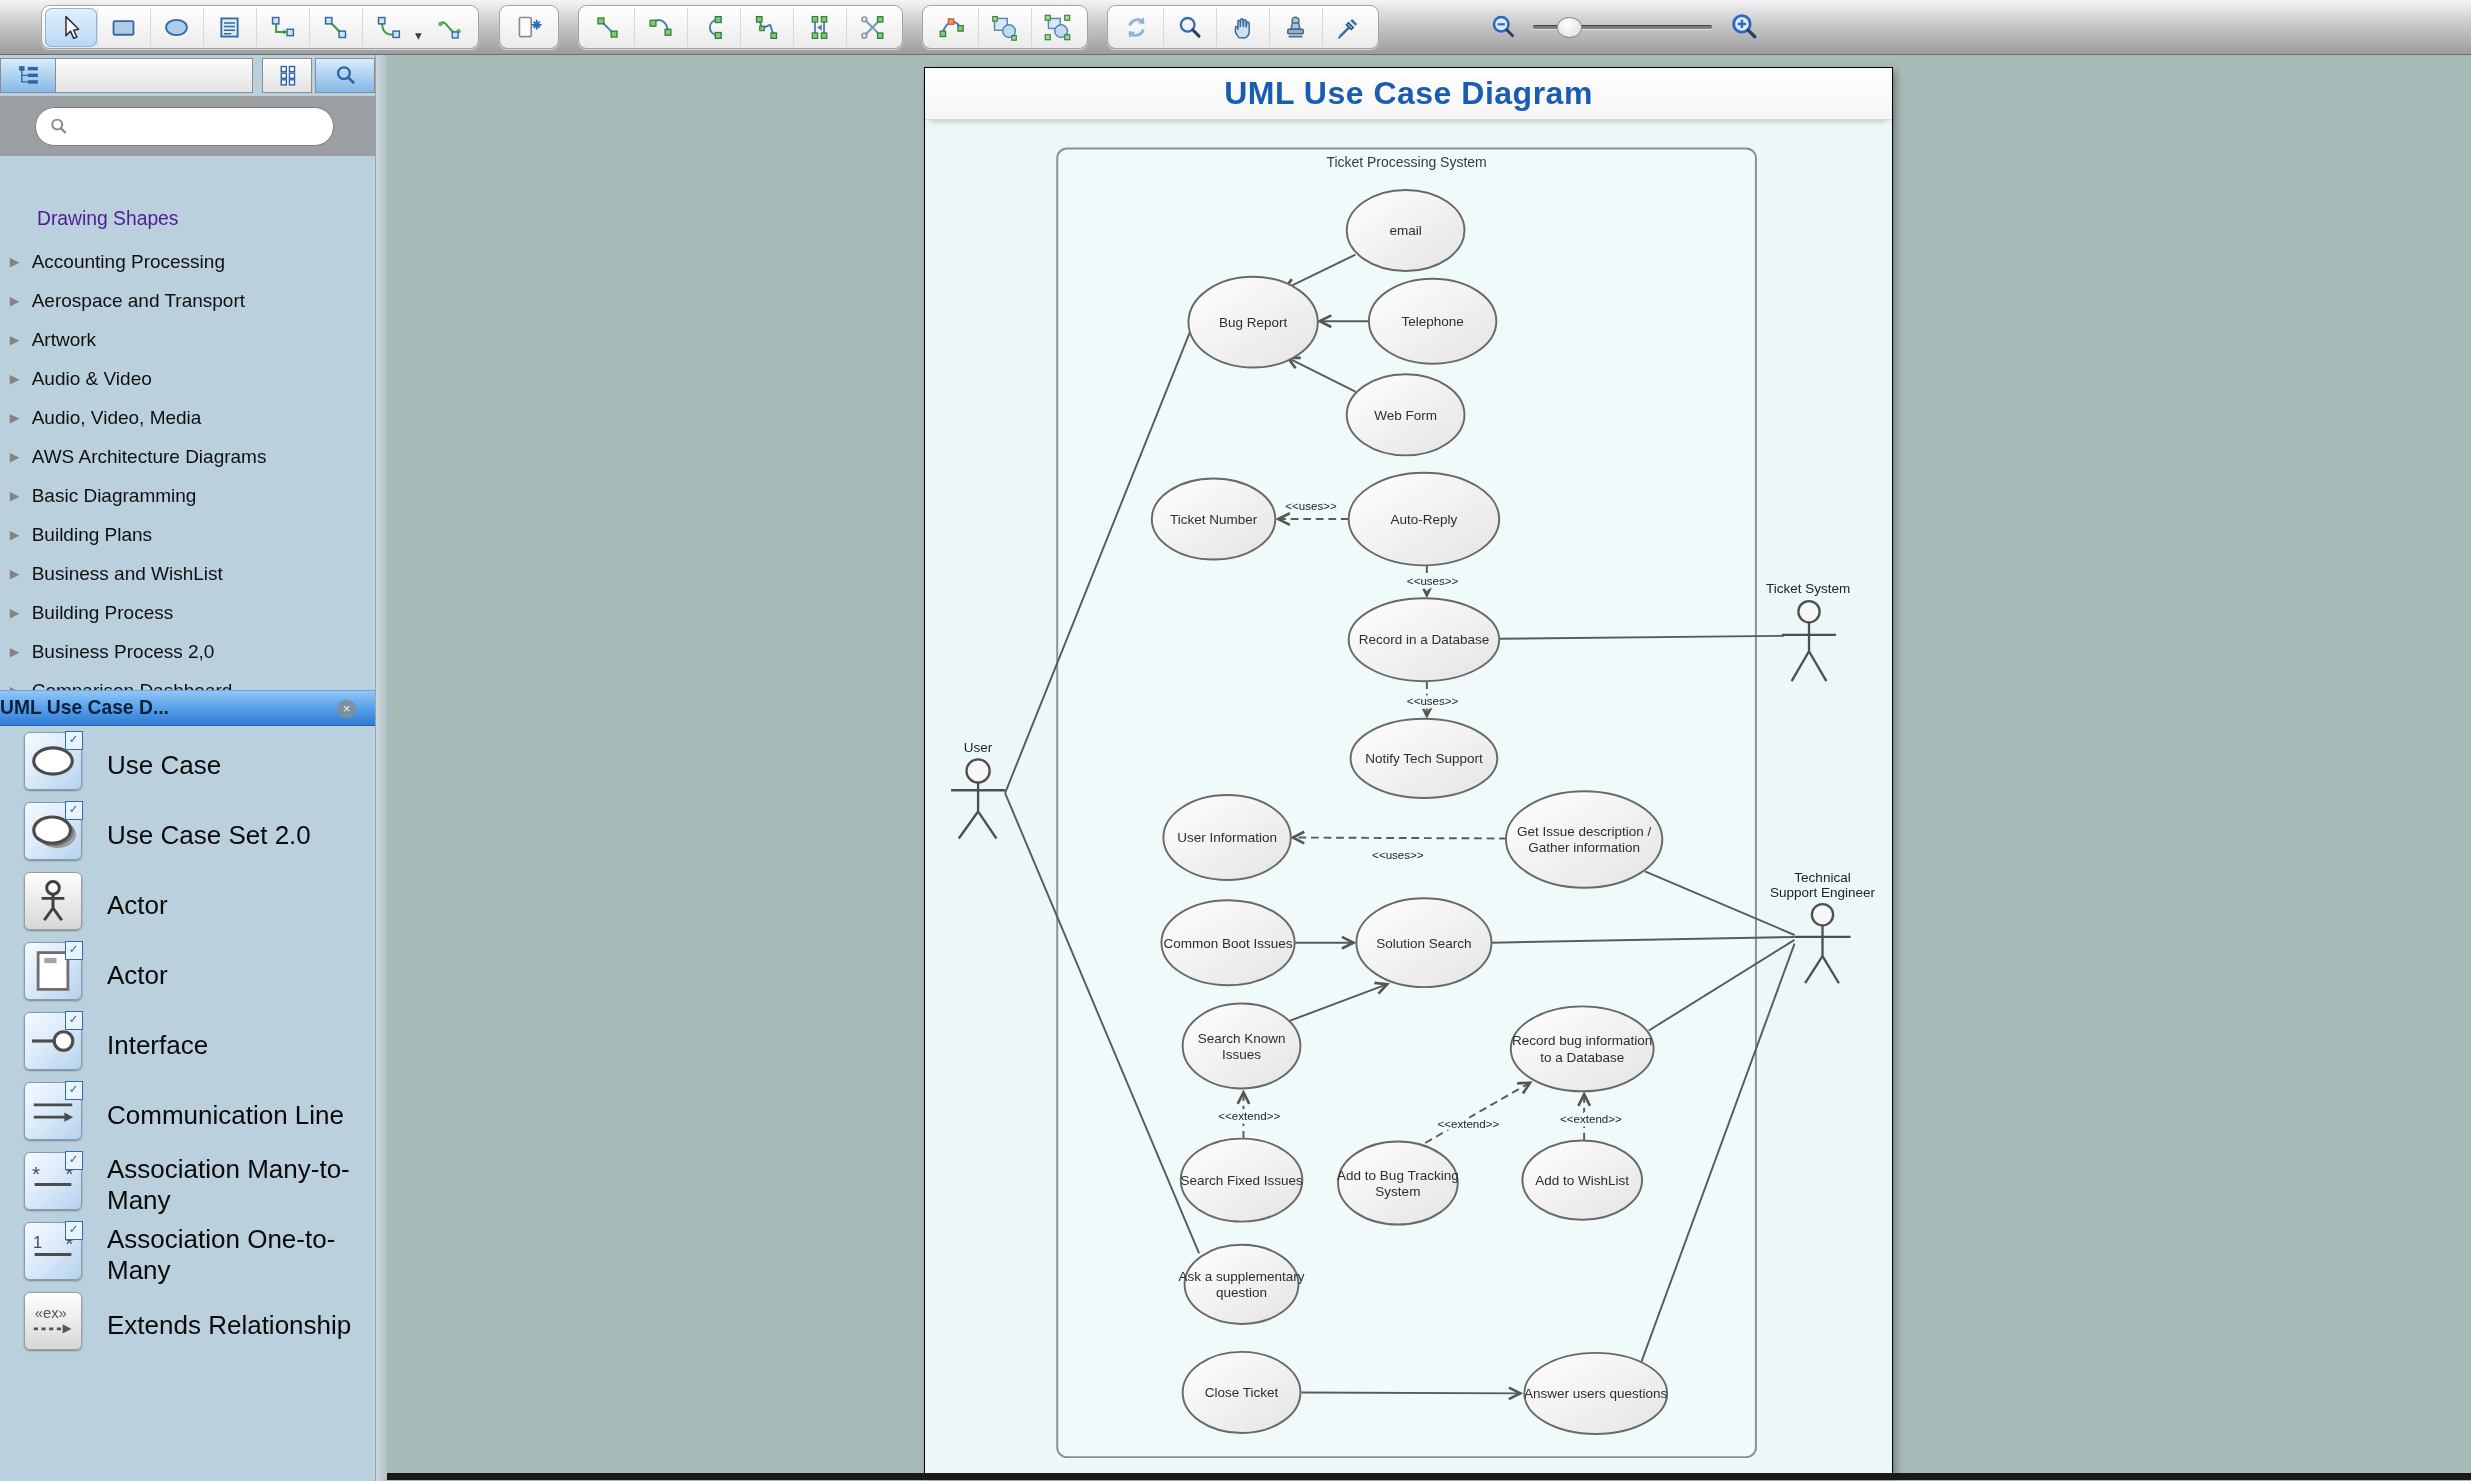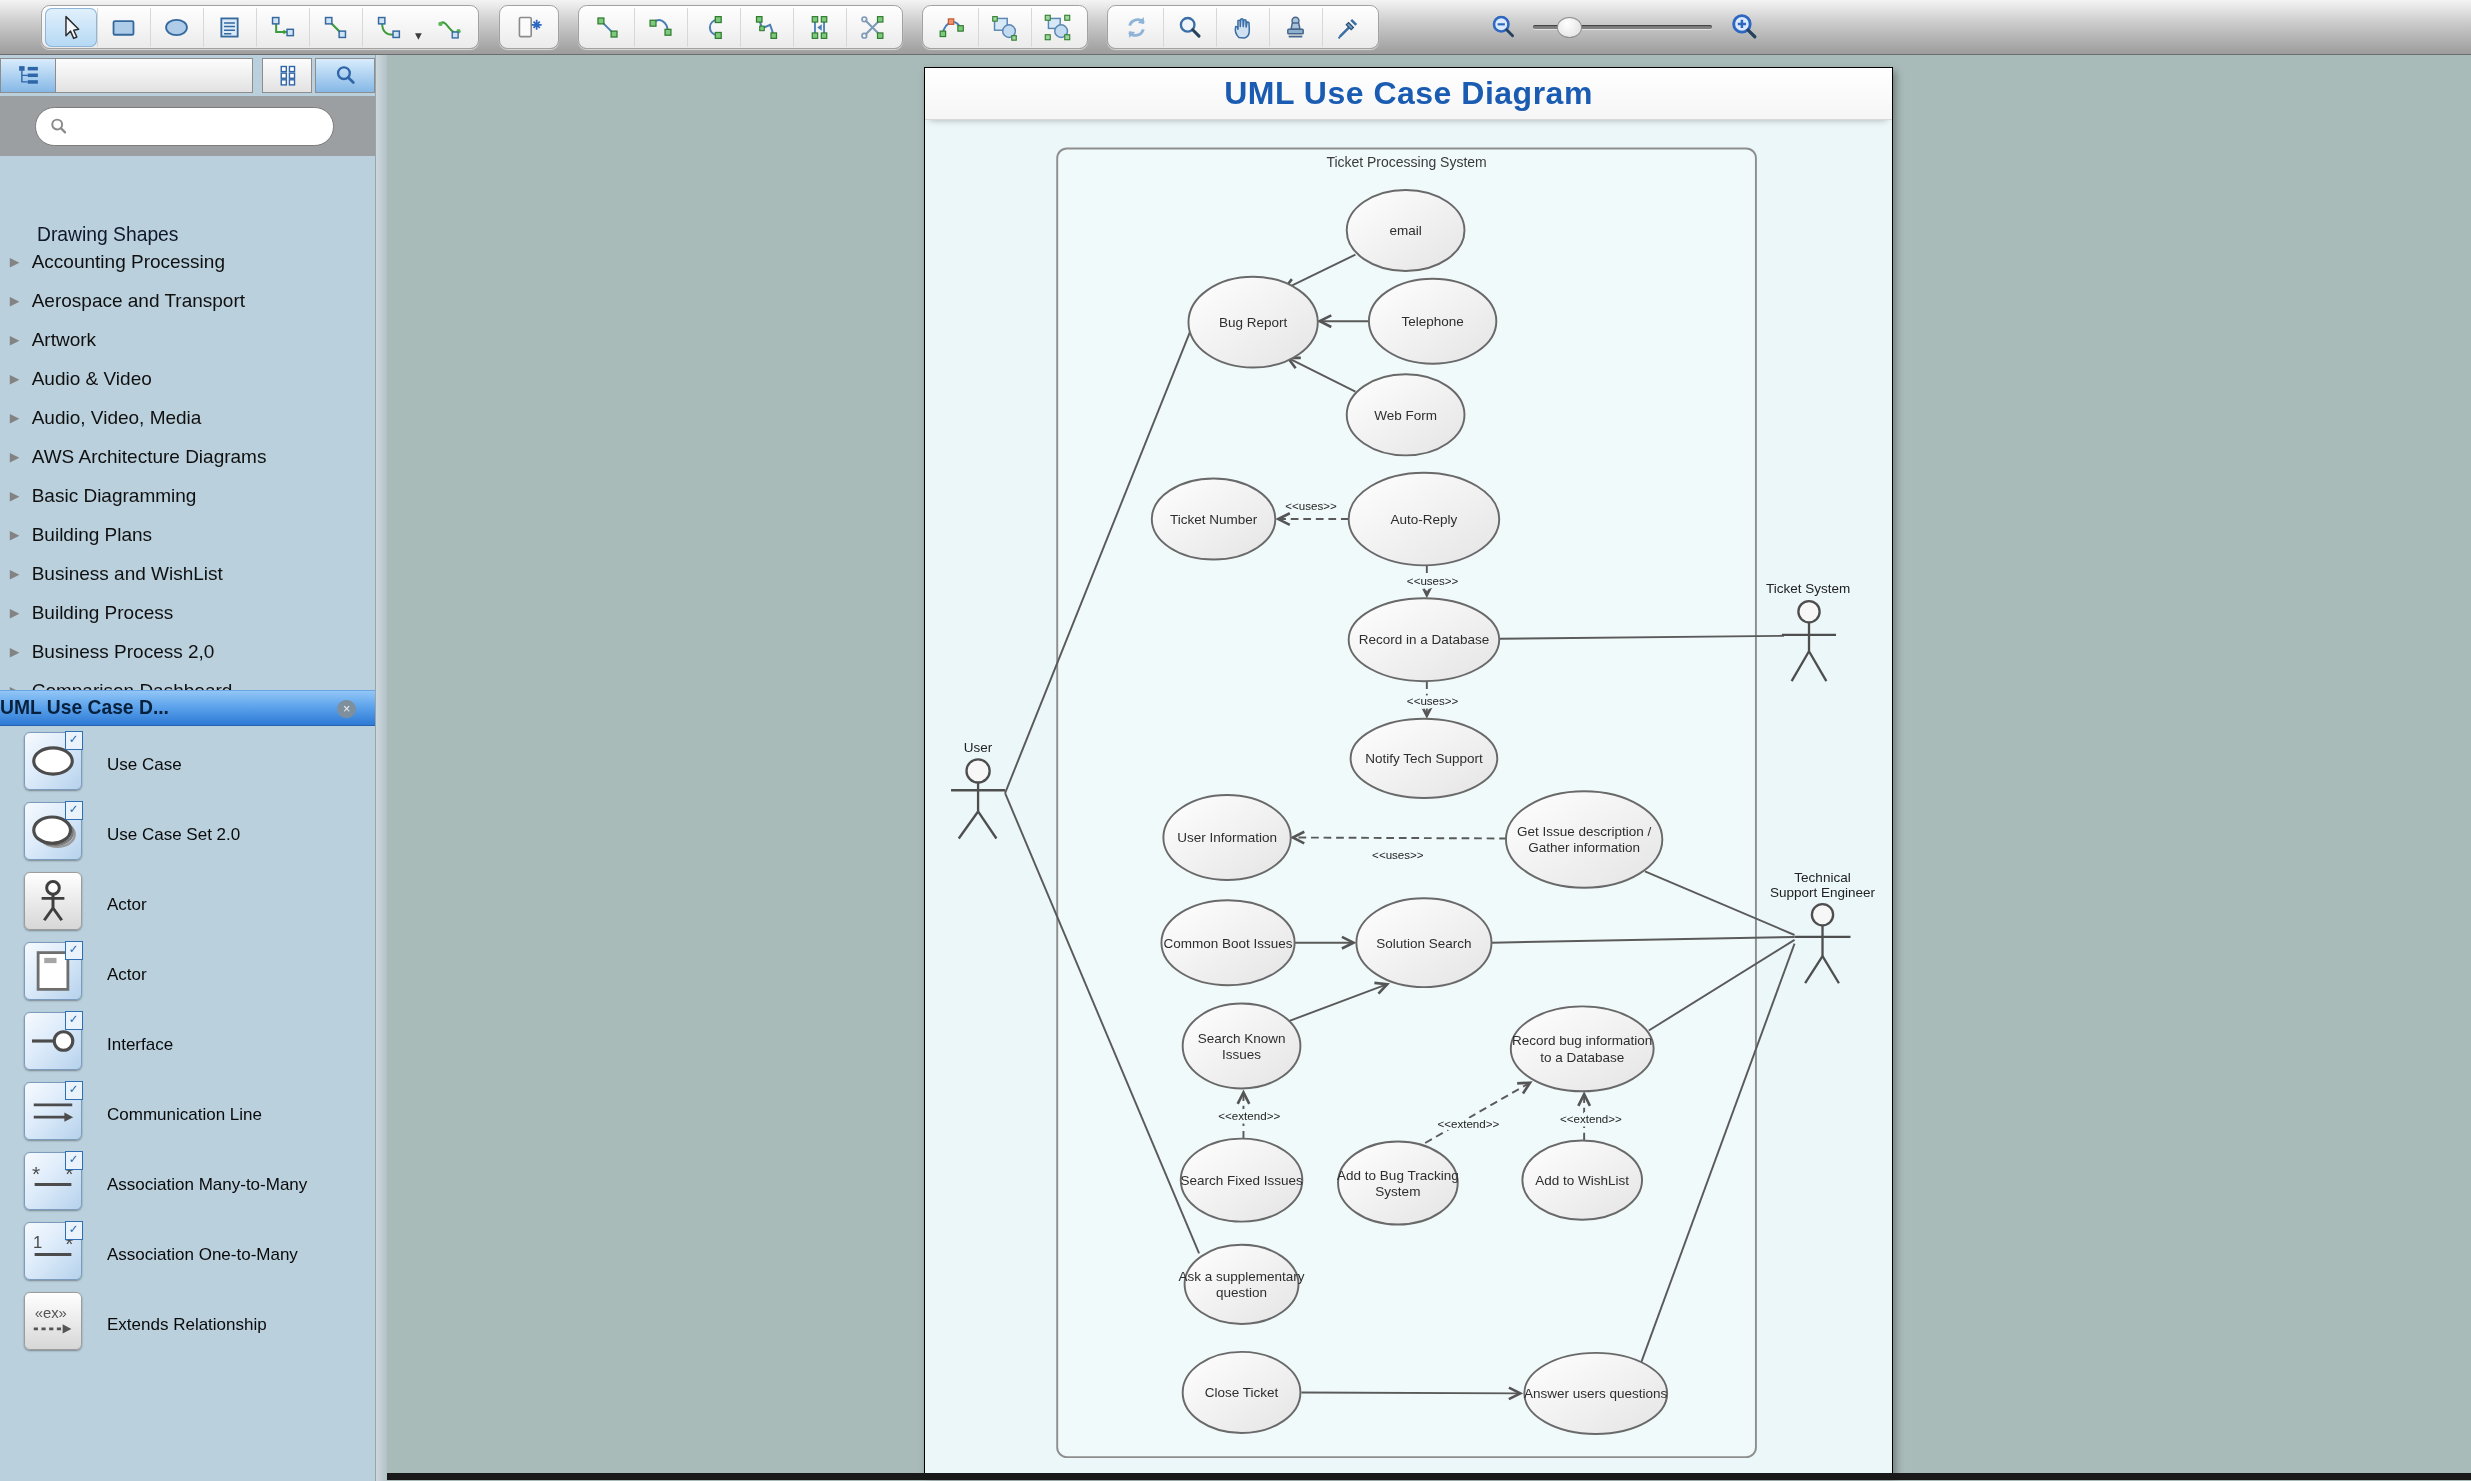--- a/index.html
+++ b/index.html
@@ -37,41 +37,41 @@
   .seg.tree{width:54px;border-radius:0;}
   .seg.field{flex:1;margin-left:-1px;}
   .seg.grid{width:48px;margin-left:8.7px;}
   .seg.search{width:58px;margin-left:2.9px;}
   .sb-searchband{position:absolute;left:0;top:41px;width:375px;height:60px;background:#9b9fa1;}
   .searchpill{position:absolute;left:35px;top:10.6px;width:299px;height:39px;border-radius:19.3px;
     background:#ffffff;border:1px solid #7c7c7c;display:flex;align-items:center;padding-left:11.6px;box-sizing:border-box;}
   .searchpill svg{width:21px;height:21px;flex:0 0 auto;}
   .searchpill input{border:none;outline:none;flex:1;height:29px;font-size:17.4px;background:transparent;
     font-family:"Liberation Sans",sans-serif;}
-  .sb-header{position:absolute;left:37px;top:153px;font-size:19.3px;color:#0f172a;margin-top:16px;}
+  .sb-header{position:absolute;left:37px;top:153px;font-size:19.3px;color:#4c1d95;}
   #sb-cats{position:absolute;left:0;top:187px;width:375px;}
   .cat{height:39px;display:flex;align-items:center;}
   .cat .tri{width:22px;margin-left:9.7px;font-size:12.6px;color:#838383;}
   .cat .catlbl{font-size:19px;color:#101010;}
   .sb-bluebar{position:absolute;left:0;top:635px;width:375px;height:36px;
     background:linear-gradient(#92c6f6,#5ea4ec 45%,#2d7ad6);border-top:1px solid #6ba4e4;
     border-bottom:1px solid #2a63ad;display:flex;align-items:center;box-sizing:border-box;}
   .sb-bluebar .lbl{font-size:19.3px;font-weight:bold;color:#07213d;}
   .sb-close{position:absolute;right:19.3px;top:8.7px;width:18.3px;height:18.3px;border-radius:50%;
     background:#7e8f9d;color:#f0f4f7;font-size:12.6px;line-height:18.3px;text-align:center;}
   #sb-shapes{position:absolute;left:0;top:671px;width:375px;height:810px;}
   .shape-row{height:70px;display:flex;align-items:center;padding-left:24px;box-sizing:border-box;}
   .icn{width:56px;height:56px;border-radius:5.8px;position:relative;flex:0 0 auto;
     box-shadow:0 1px 1.9px rgba(0,0,0,.35);}
   .icn.blue{background:linear-gradient(135deg,#f6fafe 0%,#ddebfa 45%,#b6d2ec 100%);border:1px solid #7b9cbd;}
   .icn.gray{background:linear-gradient(#ffffff,#d7d7d7);border:1px solid #9c9c9c;}
   .icn svg{position:absolute;left:0;top:0;width:100%;height:100%;}
   .badge{position:absolute;top:-1.9px;right:-1.9px;width:16.4px;height:16.4px;background:#eaf3fc;
     border:1px solid #2f6fb4;color:#2f6fb4;font-size:11.6px;line-height:14.5px;text-align:center;}
-  .shape-lbl{margin-left:25px;font-size:17px;color:#0a0a0a;margin-top:8px;}
+  .shape-lbl{margin-left:25px;font-size:26px;color:#0a0a0a;margin-top:8px;}
   .sb-divider{position:absolute;left:375px;top:55px;width:12.6px;height:1426px;
     background:linear-gradient(90deg,#ced8dc,#aebec6);border-left:1px solid #97a5ad;}
 
   
   .canvas{position:absolute;left:387px;top:55px;width:2085px;height:1426px;background:#a9bbb9;}
   .page{position:absolute;left:537px;top:11.6px;width:967px;height:1405px;background:#ecf7f9;
     border:1px solid #000000;box-shadow:2.9px 3.9px 7.7px rgba(0,0,0,.35);box-sizing:content-box;}
   .page-titlebar{position:absolute;left:0;top:0;width:100%;height:51px;
     background:linear-gradient(#ffffff,#f6f6f6);border-bottom:1px solid #d9d9d9;
     box-shadow:0 4.8px 6.8px -3.9px rgba(0,0,0,.28);display:flex;align-items:center;justify-content:center;

